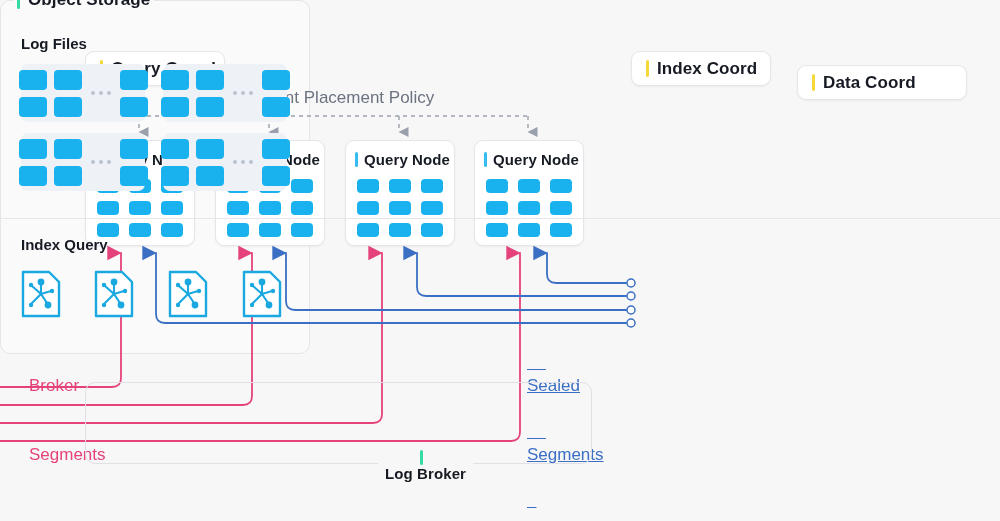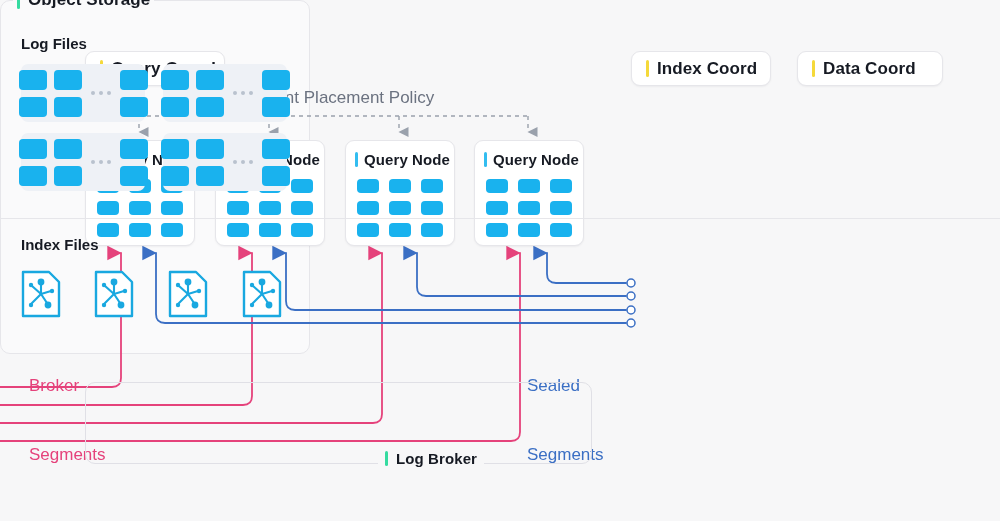--- a/index.html
+++ b/index.html
@@ -77,28 +77,28 @@
 
   
   #log-broker{
     position:absolute;left:85px;top:382px;width:505px;height:80px;
     border:1px solid #e0e0e6;border-radius:10px;background:transparent;
   }
   #log-broker-label{
     position:absolute;left:378px;top:450px;
     background:#f7f7f8;padding:0 7px;
   }
-  #log-broker-label .label-row{font-size:15px;}
+  #log-broker-label .label-row{font-size:15px;flex-direction:column;}
   #log-broker-label .accent{height:15px;background:#35dba0;}
 
   
   .freetext{position:absolute;white-space:pre;}
   #spp-text{left:231px;top:88px;font-size:17px;color:#6b7280;}
   #growing-text{left:29px;top:328px;font-size:17px;color:#e5427b;line-height:23px;text-align:left;}
-  #sealed-text{left:527px;top:328px;font-size:17px;color:#3b6fc4;line-height:23px;text-align:left;}
+  #sealed-text{left:527px;top:328px;font-size:17px;color:#3b6fc4;line-height:23px;text-align:left;text-decoration:underline;}
 
   svg#wires{position:absolute;left:0;top:0;width:1000px;height:521px;pointer-events:none;}
 </style>
 </head>
 <body>
 
 <div id="stage">
 
   <svg id="wires" viewBox="0 0 1000 521">
     <defs>
@@ -149,21 +149,21 @@
     </span>
   </div>
 
   <div class="card coord" id="index-coord" style="left:631px;top:51px;width:140px;">
     <span class="label-row">
       <i class="accent yellow"></i>
       <span>Index Coord</span>
     </span>
   </div>
 
-  <div class="card coord" id="data-coord" style="left:797px;top:51px;width:146px;align-items:center;">
+  <div class="card coord" id="data-coord" style="left:797px;top:65px;width:170px;align-items:center;">
     <span class="label-row">
       <i class="accent yellow"></i>
       <span>Data Coord</span>
     </span>
   </div>
 
   <div class="freetext" id="spp-text">Segment Placement Policy</div>
 
   <div class="card qnode" style="left:85px;top:140px;">
     <span class="label-row">
@@ -331,21 +331,21 @@
           <i></i>
         </span>
       <div class="lf-col">
         <div class="chip"></div>
         <div class="chip"></div>
       </div>
     </div>
 
     <div class="hr-sep" style="top:218px;"></div>
 
-    <div class="section-title" style="position:absolute;left:21px;top:236px;">Index Files</div>
+    <div class="section-title" style="position:absolute;left:21px;top:236px;">Index Query</div>
 
     <div class="idxfile" style="left:21px;top:270px;">
       <svg viewBox="0 0 40 48" width="40" height="48">
         <path d="M2,2 L28,2 L38,12 L38,46 L2,46 Z" fill="#ffffff" stroke="#19a8e0" stroke-width="2.4" stroke-linejoin="round"></path>
         <g stroke="#19a8e0" stroke-width="2.1" fill="none" stroke-linecap="round">
           <path d="M20,24 L20,14"></path>
             <path d="M20,24 L30,21"></path>
             <path d="M20,24 L11,16"></path>
           <path d="M20,24 L11,33"></path>
             <path d="M20,24 L26,33"></path>

